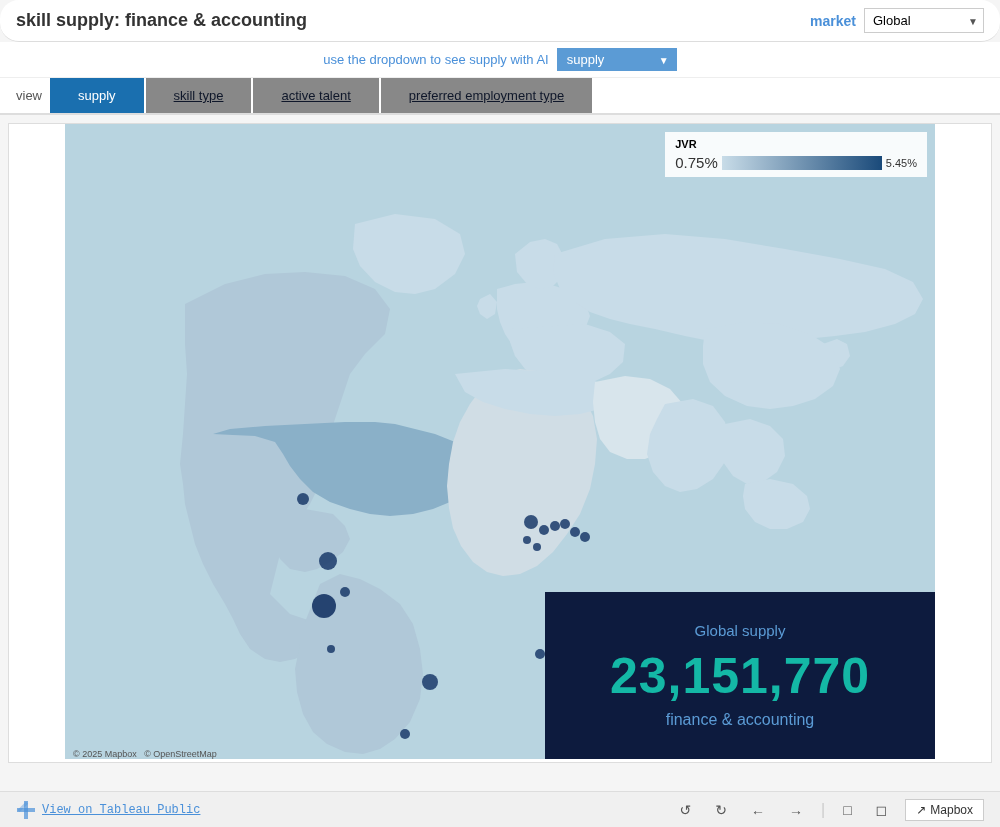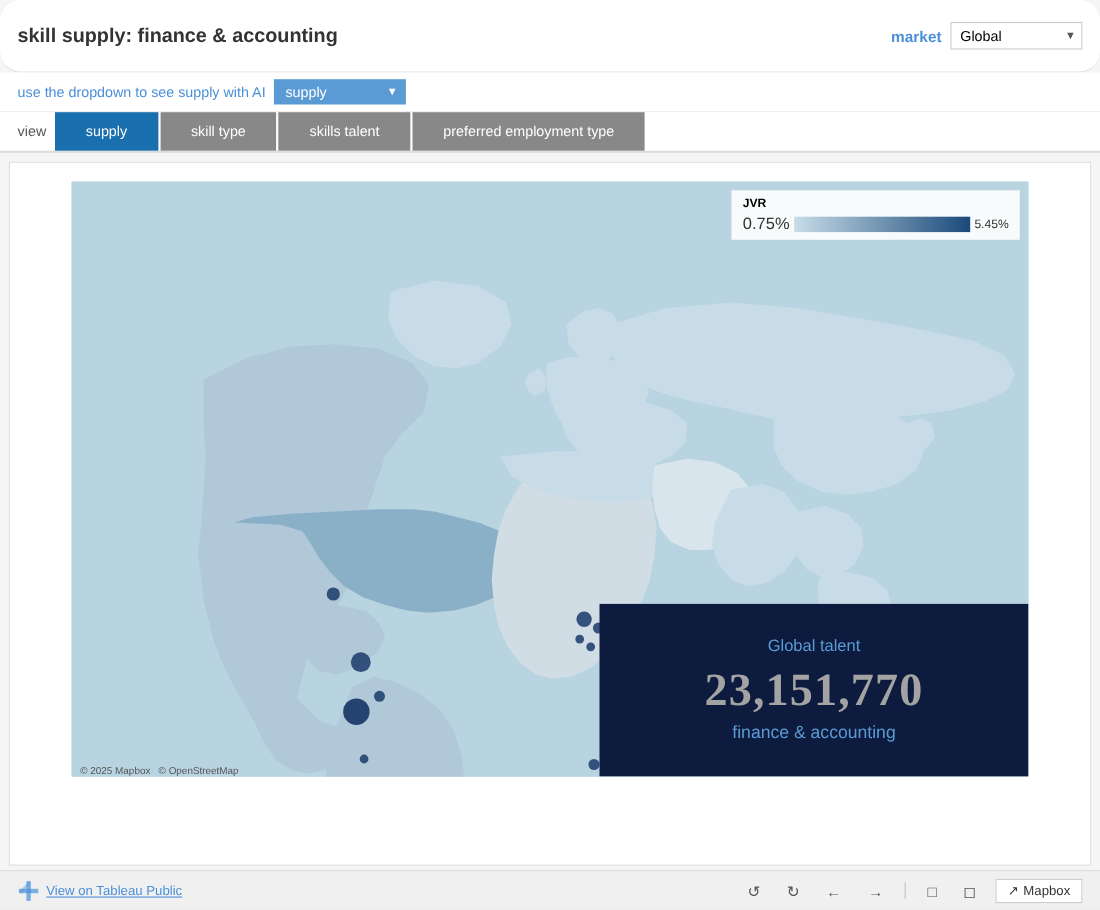--- a/index.html
+++ b/index.html
@@ -2,21 +2,21 @@
 <html><head>
   <meta charset="utf-8">
   <style>
     * { box-sizing: border-box; margin: 0; padding: 0; }
     body { font-family: Arial, sans-serif; background: #f5f5f5; width: 1000px; height: 827px; overflow: hidden; }
 
     .header-bar {
       display: flex;
       align-items: center;
       justify-content: space-between;
-      padding: 20px 16px;
+      padding: 8px 16px;
       background: #fff;
       border-bottom: 1px solid #ddd;
       border-radius: 19px;
     }
     .page-title {
       font-size: 18px;
       color: #333;
     }
     .page-title span {
       font-weight: bold;
@@ -52,21 +52,21 @@
       top: 50%;
       transform: translateY(-50%);
       pointer-events: none;
       font-size: 10px;
       color: #555;
     }
 
     .supply-bar {
       display: flex;
       align-items: center;
-      justify-content: flex-start;
+      justify-content: center;
       padding: 6px 16px;
       background: #fff;
       border-bottom: 1px solid #eee;
       gap: 8px;
     }
     .supply-hint {
       font-size: 13px;
       color: #4a90d9;
     }
     .supply-dropdown-wrapper {
@@ -114,38 +114,39 @@
       background: #aaa;
       color: #fff;
       margin-right: 2px;
     }
     .tab.active {
       background: #1a6faf;
       color: #fff;
     }
     .tab:not(.active) {
       background: #888;
-      color: #ffffff;
+      color: #0f172a;
+      text-decoration: underline;
     }
 
     .main-content {
       position: relative;
       background: #fff;
       margin: 8px;
       border: 1px solid #ddd;
       height: 640px;
       overflow: hidden;
     }
 
     
     .map-container {
       position: relative;
       width: 870px;
-      height: 541px;
-      margin: 17px auto;
+      height: 635px;
+      margin: 0 auto;
       background: #b8d4e0;
       overflow: hidden;
     }
 
     
     .jvr-legend {
       position: absolute;
       top: 8px;
       right: 8px;
       background: rgba(255,255,255,0.9);
@@ -195,25 +196,24 @@
       color: #fff;
       padding: 30px 40px;
       text-align: center;
     }
     .info-panel-label {
       font-size: 15px;
       color: #5b9bd5;
       margin-bottom: 8px;
     }
     .info-panel-number {
-      font-size: 42px;
+      font-size: 50px;
       font-weight: bold;
-      color: #a3a3a3;
+      color: #14b8a6;
       letter-spacing: 1px;
-      font-family: Liberation Serif, serif;
     }
     .info-panel-category {
       font-size: 16px;
       color: #5b9bd5;
       margin-top: 6px;
     }
 
     
     .footer {
       position: absolute;
@@ -225,20 +225,21 @@
       border-top: 1px solid #ddd;
       display: flex;
       align-items: center;
       justify-content: space-between;
       padding: 0 16px;
     }
     .footer-left {
       display: flex;
       align-items: center;
       gap: 8px;
+      font-family: Liberation Mono, monospace;
     }
     .tableau-logo {
       display: flex;
       align-items: center;
       gap: 6px;
       font-size: 12px;
       color: #555;
     }
     .tableau-icon {
       width: 20px;
@@ -326,21 +327,21 @@
       <option>supply with AI</option>
     </select>
     <span class="supply-select-arrow">▼</span>
   </div>
 </div>
 
 <div class="tabs-row">
   <span class="view-label">view</span>
   <button class="tab active">supply</button>
   <button class="tab">skill type</button>
-  <button class="tab">skills talent</button>
+  <button class="tab">active talent</button>
   <button class="tab">preferred employment type</button>
 </div>
 
 <div class="main-content">
 
   <div class="map-container">
 
     
     <svg class="world-svg" viewBox="0 0 870 635" xmlns="http://www.w3.org/2000/svg">
 
@@ -421,21 +422,21 @@
 
     
     <div class="map-credits">
       <span>© 2025 Mapbox</span>
       &nbsp;
       <span>© OpenStreetMap</span>
     </div>
 
     
     <div class="info-panel">
-      <div class="info-panel-label">Global talent</div>
+      <div class="info-panel-label">Global supply</div>
       <div class="info-panel-number">23,151,770</div>
       <div class="info-panel-category">finance &amp; accounting</div>
     </div>
   </div>
 </div>
 
 <div class="footer">
   <div class="footer-left">
     <div class="tableau-logo">
       <div class="tableau-icon">

